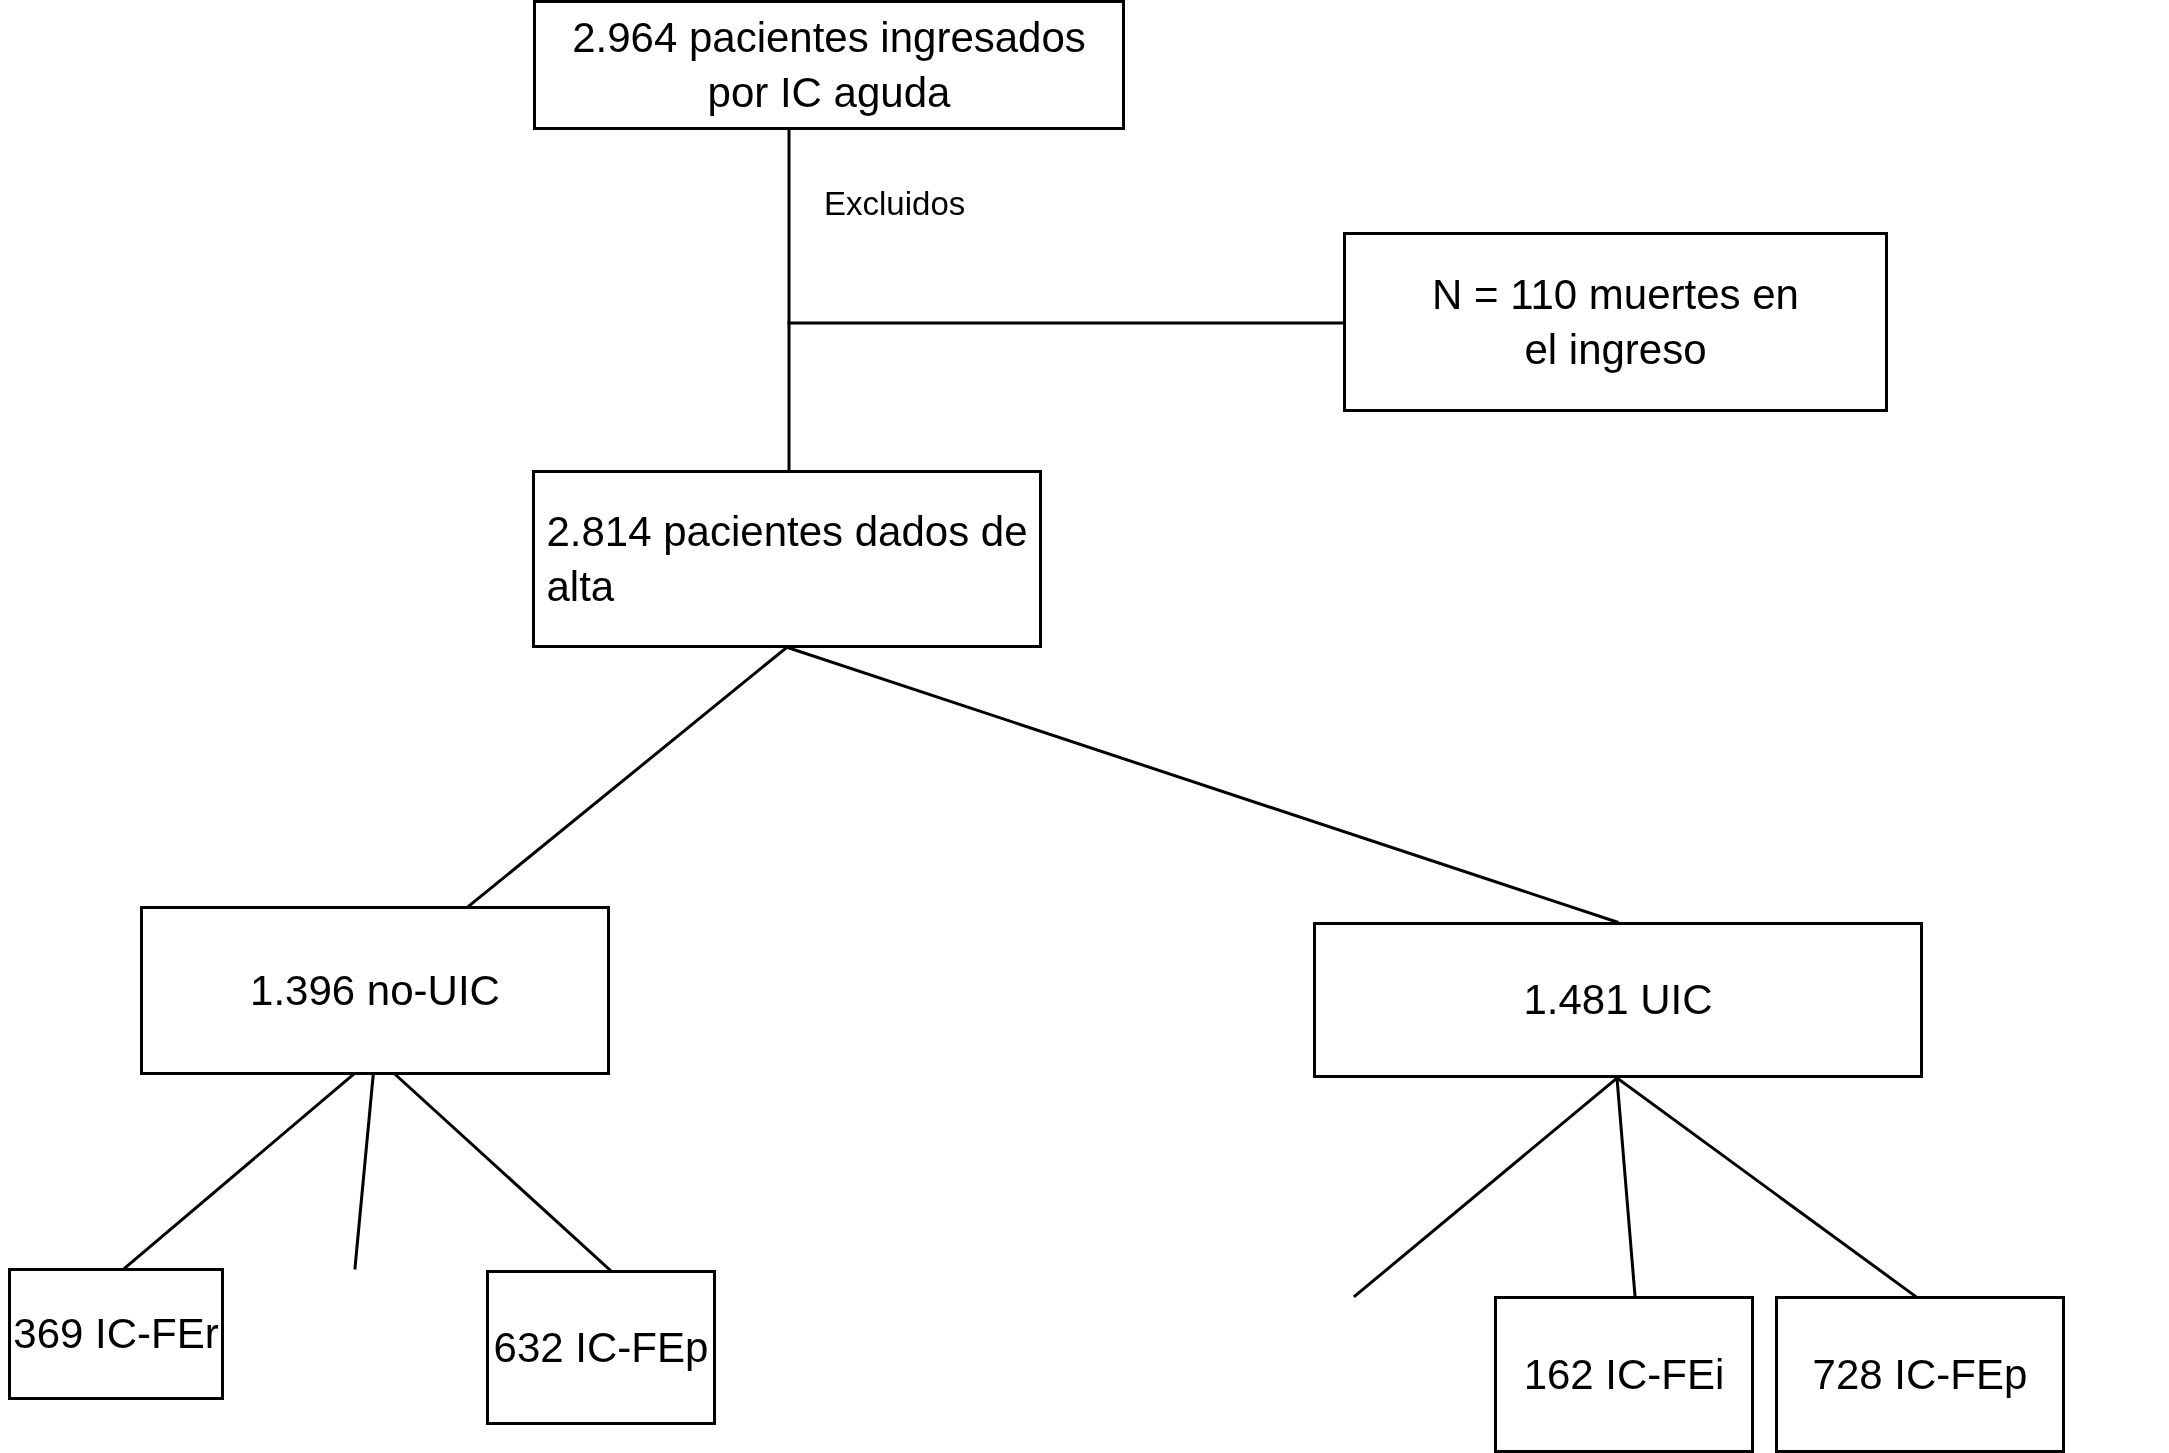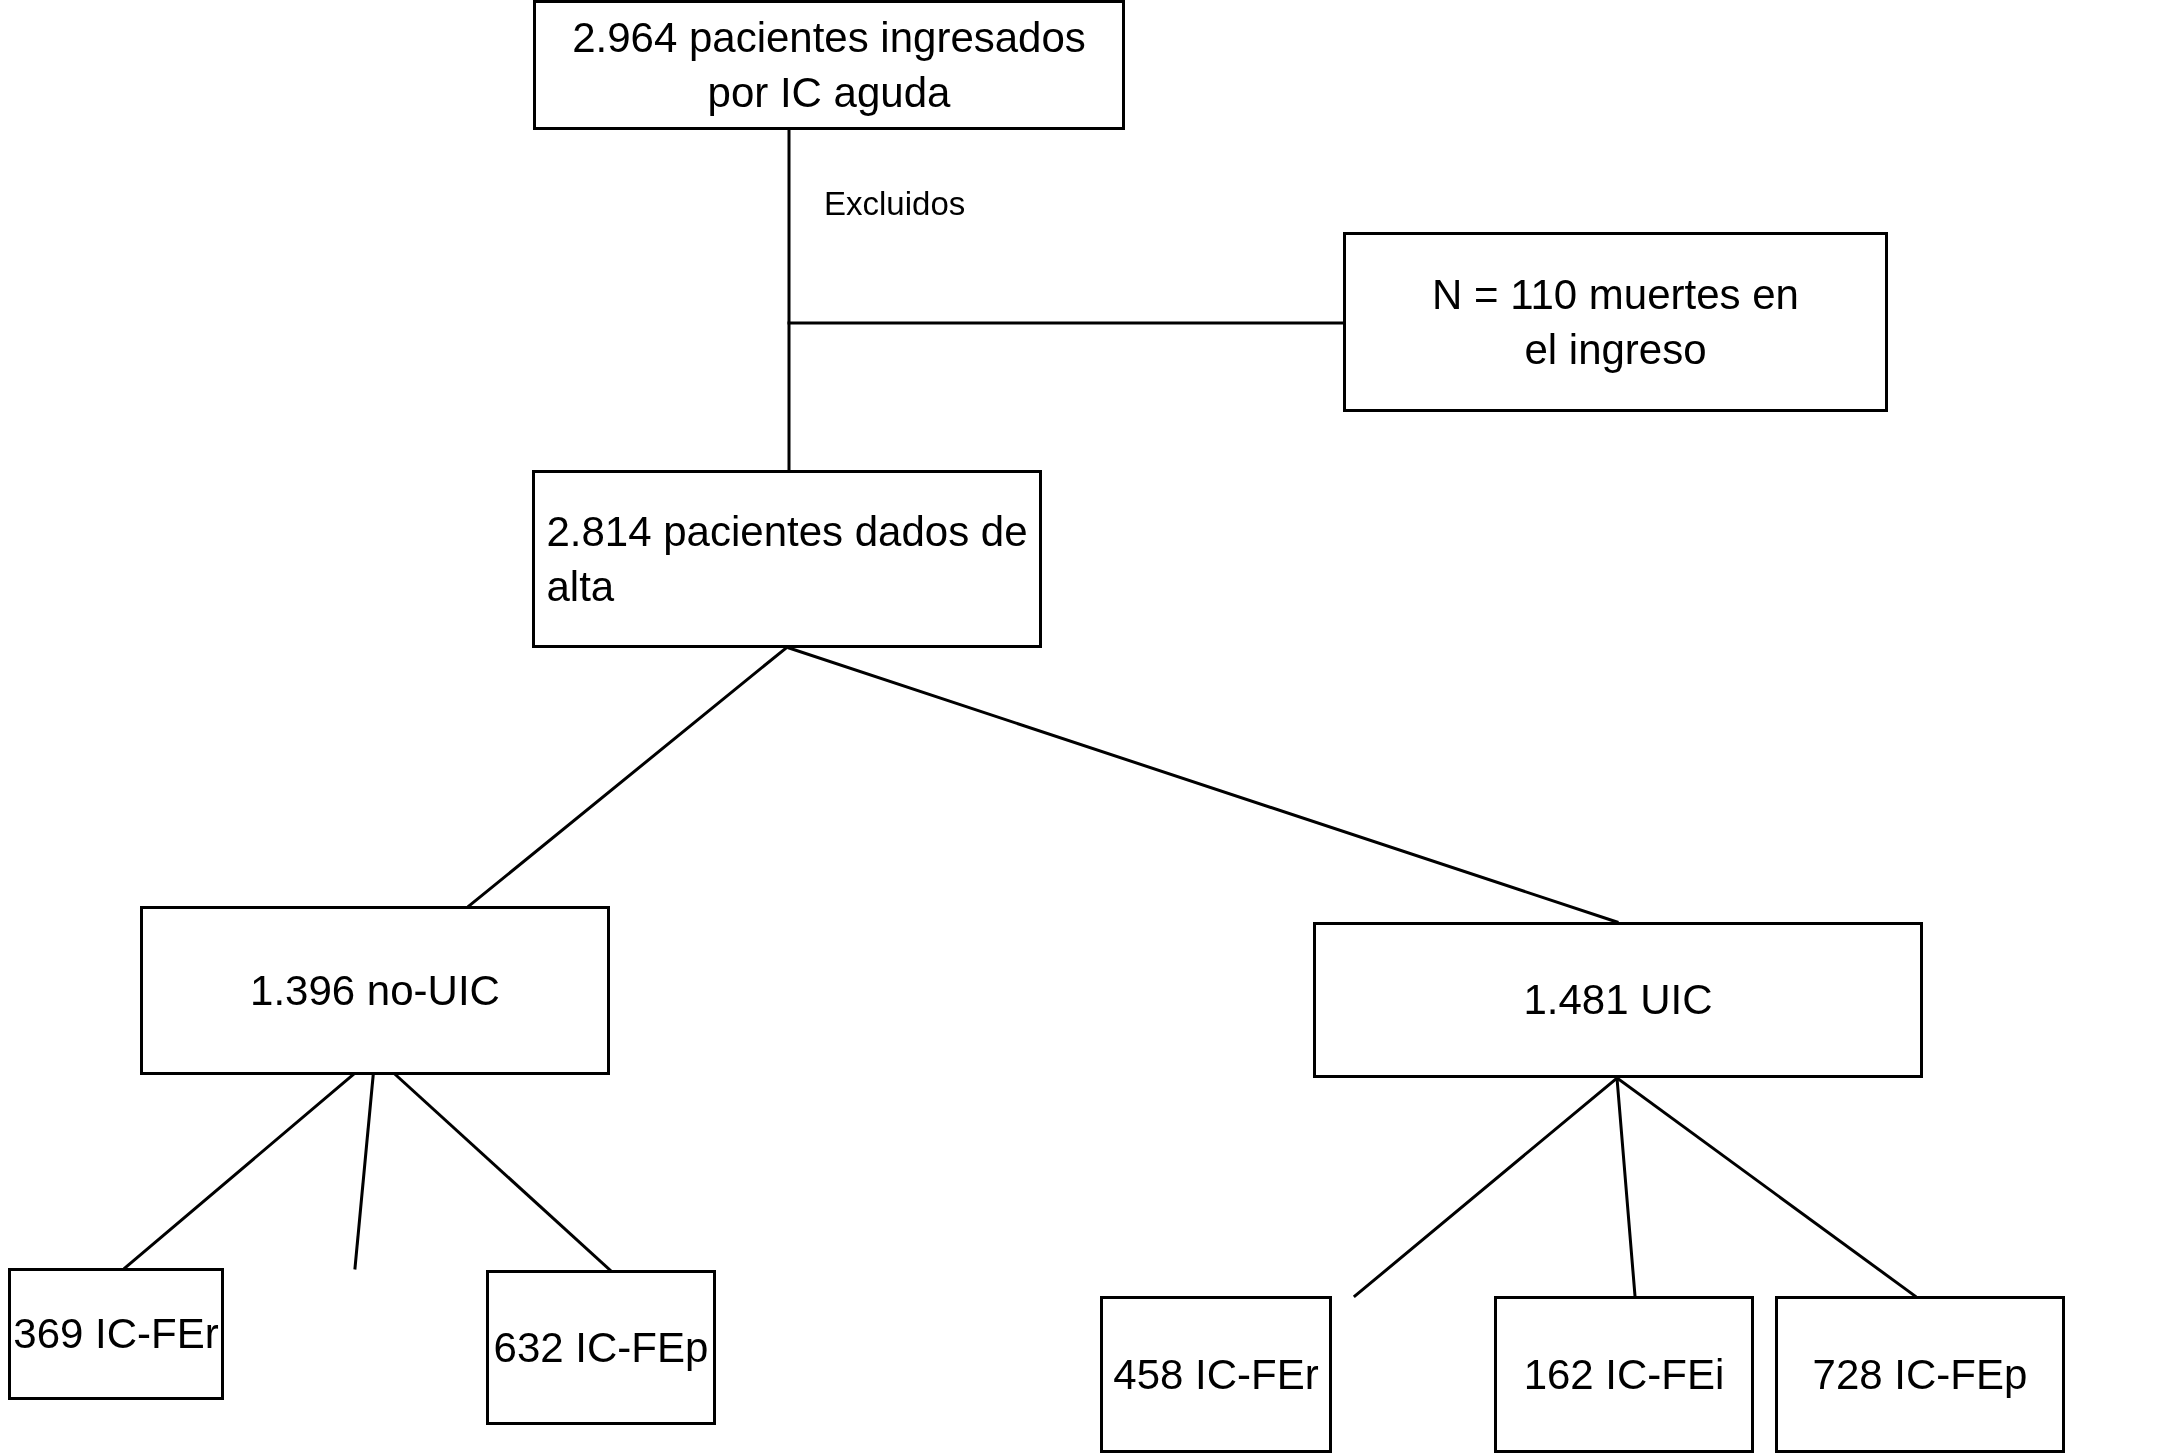--- a/index.html
+++ b/index.html
@@ -109,23 +109,20 @@
 
   <div class="node-box" style="left:8px; top:1268px; width:216px; height:132px;">
     <span class="node-text">369 IC-FEr</span>
   </div>
 
 
   <div class="node-box" style="left:486px; top:1270px; width:230px; height:155px;">
     <span class="node-text">632 IC-FEp</span>
   </div>
 
-  <div class="node-box" style="left:1100px; top:1296px; width:232px; height:157px;">
-    <span class="node-text">458 IC-FEr</span>
-  </div>
 
   <div class="node-box" style="left:1494px; top:1296px; width:260px; height:157px;">
     <span class="node-text">162 IC-FEi</span>
   </div>
 
   <div class="node-box" style="left:1775px; top:1296px; width:290px; height:157px;">
     <span class="node-text">728 IC-FEp</span>
   </div>
 
 </div>

